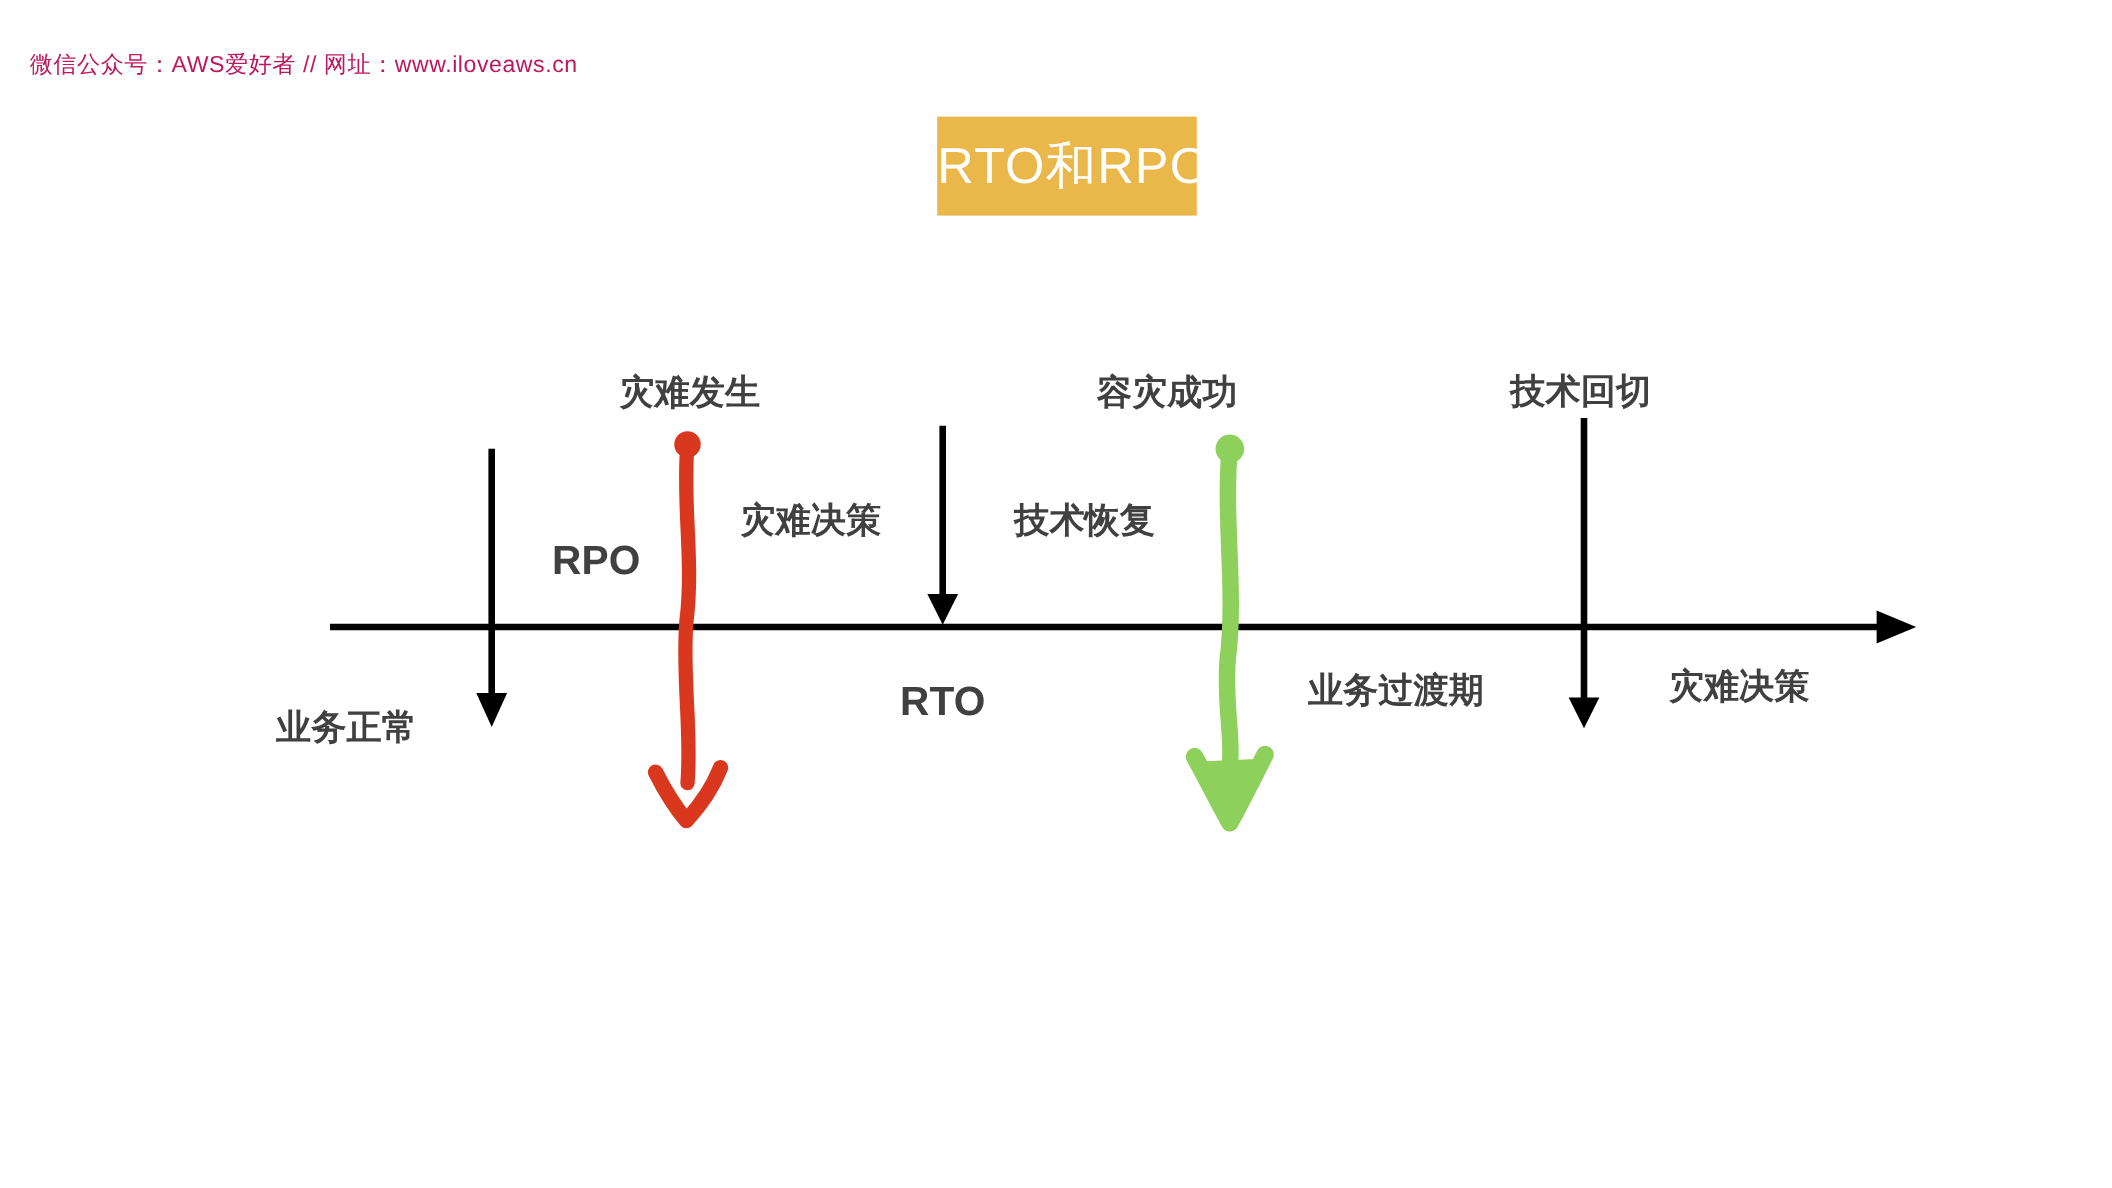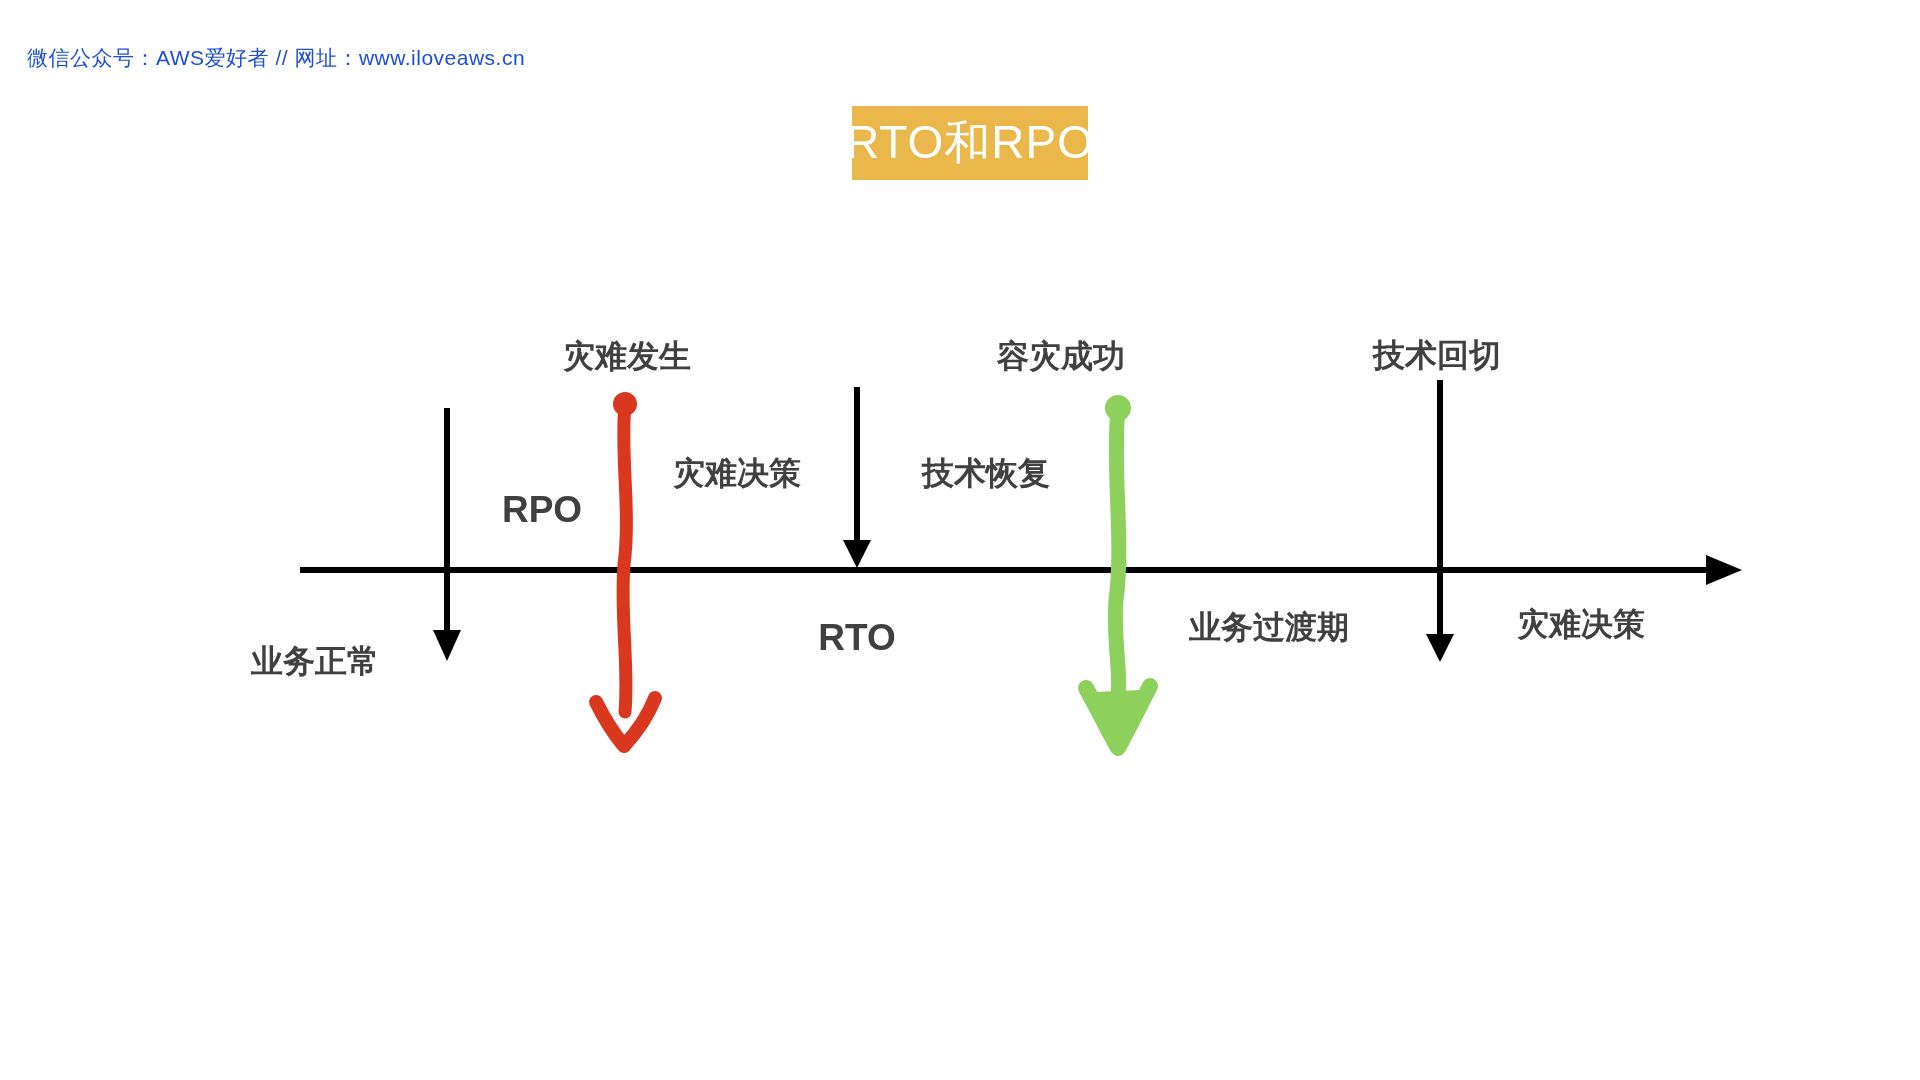--- a/index.html
+++ b/index.html
@@ -14,21 +14,21 @@
     height: 1080px;
     background: #ffffff;
     overflow: hidden;
   }
   
   .tagline {
     position: absolute;
     left: 27px;
     top: 44px;
     font-size: 21px;
-    color: #1d4ed8;
+    color: #be185d;
     letter-spacing: 0.5px;
     white-space: nowrap;
   }
   .brand {
     position: absolute;
     left: 1668px;
     top: 24px;
     display: flex;
     align-items: center;
     gap: 7px;
@@ -39,25 +39,25 @@
     color: #5e5e5e;
     letter-spacing: 0px;
     white-space: nowrap;
   }
   
   .title-box {
     position: absolute;
     left: 852px;
     top: 106px;
     width: 236px;
-    height: 74px;
+    height: 90px;
     background: #eab84a;
     display: flex;
     align-items: center;
-    justify-content: center;
+    justify-content: flex-start;
   }
   .title-box span {
     color: #ffffff;
     font-size: 46px;
     font-weight: 400;
     letter-spacing: 1px;
     white-space: nowrap;
   }
   
   .dlabel {

